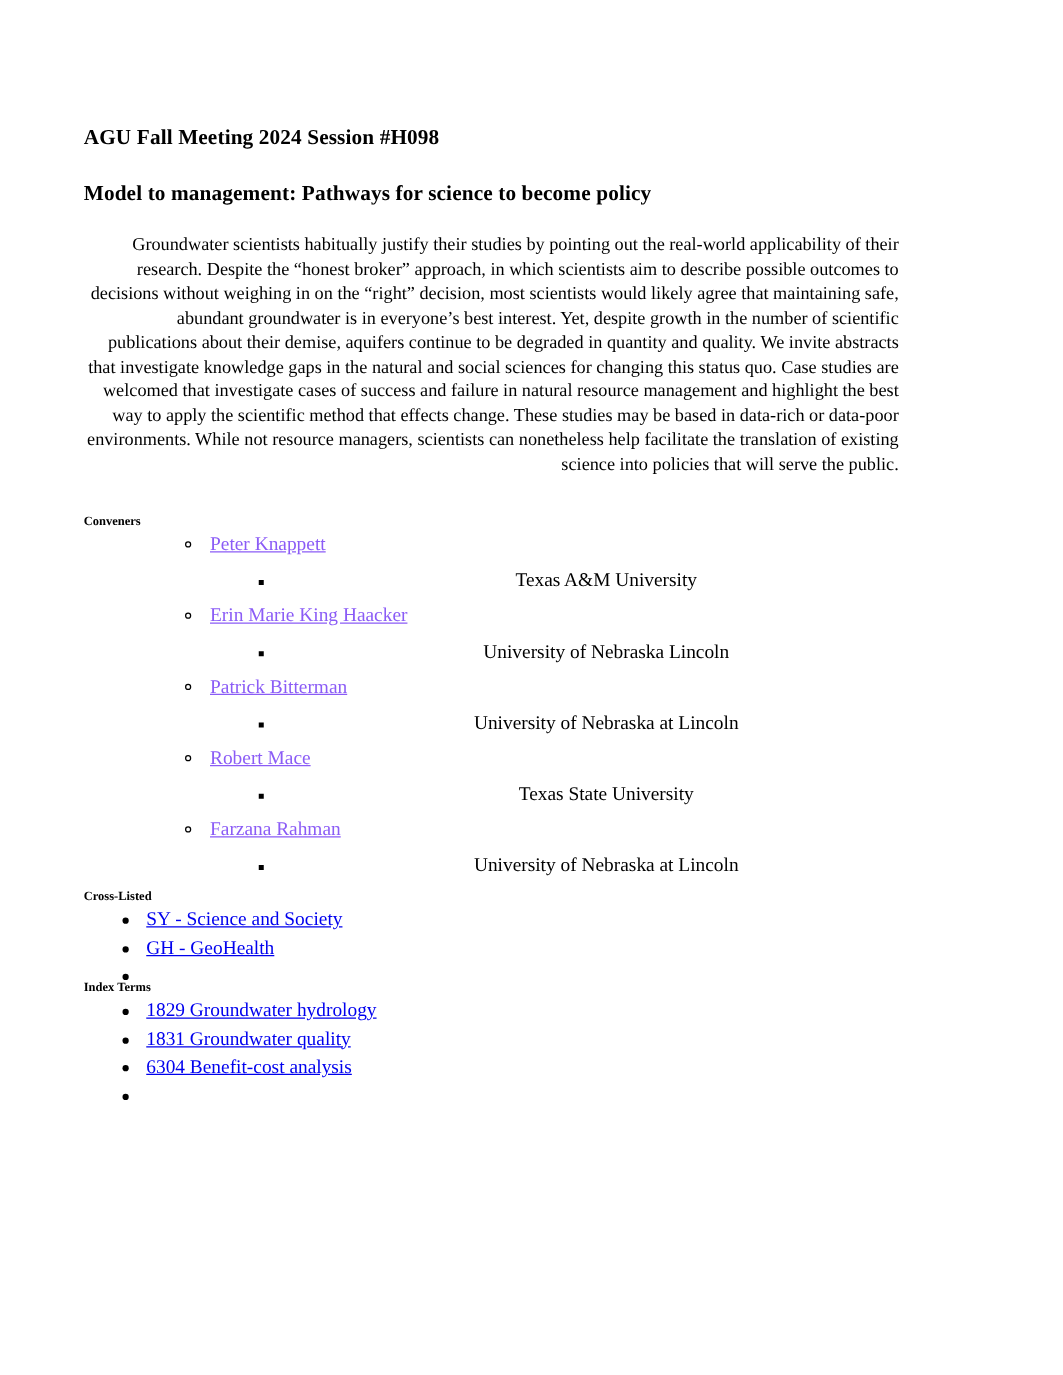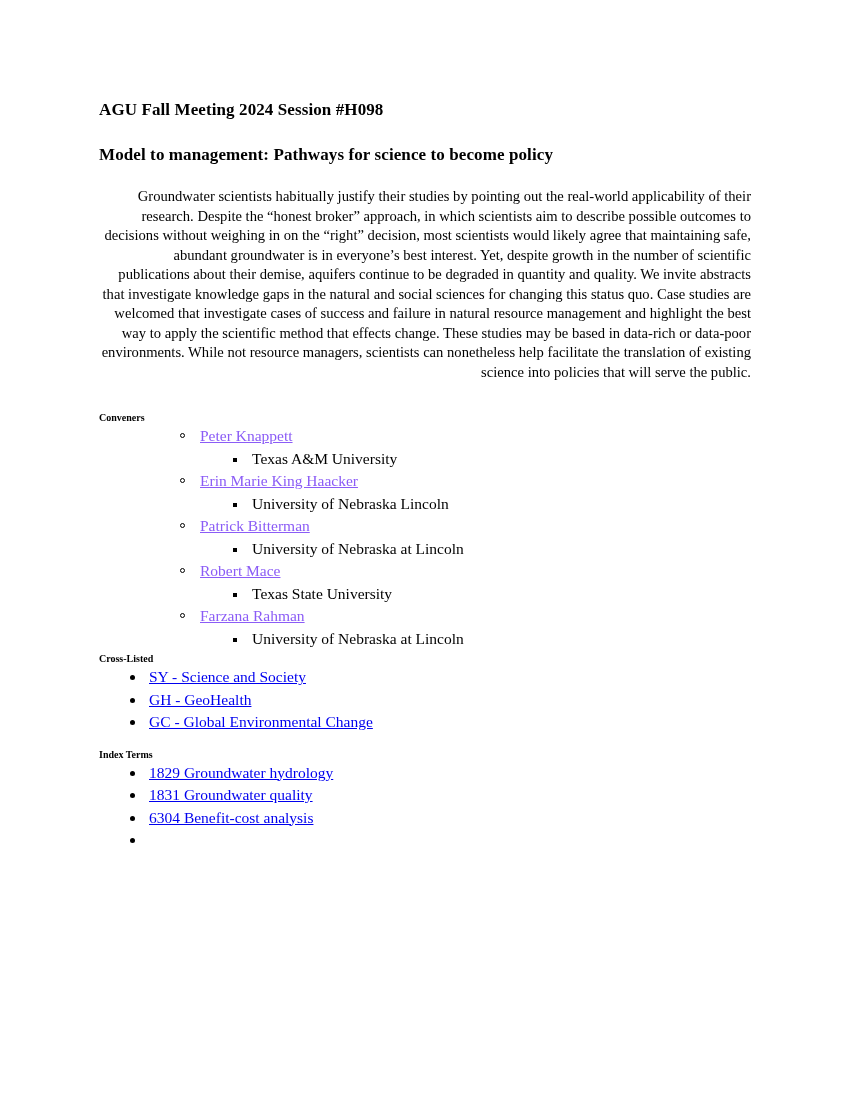--- a/index.html
+++ b/index.html
@@ -13,21 +13,21 @@
     font-family: "Liberation Serif", "DejaVu Serif", serif;
     color: #000000;
     -webkit-font-smoothing: antialiased;
   }
   .page {
     position: relative;
     width: 850px;
     height: 1100px;
     background: #ffffff;
     box-sizing: border-box;
-    padding: 99px 100px 0 99px;
+    padding: 99px 100px 0 67px;
   }
   .doc-title {
     font-size: 17px;
     font-weight: bold;
     line-height: 21px;
     margin: 0 0 24px 0;
     letter-spacing: 0.1px;
   }
   .session-title {
     font-size: 17px;
@@ -79,21 +79,22 @@
     font-size: 15.5px;
     line-height: 22.5px;
     color: #8b5cf6;
     text-decoration: underline;
     cursor: pointer;
   }
   
   .affil-list > li {
     position: relative;
     padding-left: 52px;
-    margin: 0;
+    margin: 6px;
+    text-align: center;
   }
   .affil-list > li > .marker-square {
     position: absolute;
     left: 33px;
     top: 10px;
     width: 4px;
     height: 4px;
     background: #000;
   }
   .affil-text {
@@ -198,21 +199,20 @@
     <li>
       <span class="marker-dot"></span>
       <a class="list-link">SY - Science and Society</a>
     </li>
     <li>
       <span class="marker-dot"></span>
       <a class="list-link">GH - GeoHealth</a>
     </li>
     <li>
       <span class="marker-dot"></span>
-      <a class="list-link">GC - Global Environmental Change</a>
     </li>
   </ul>
 
   <div class="section-label indexterms-label">Index Terms</div>
 
   <ul class="link-list">
     <li>
       <span class="marker-dot"></span>
       <a class="list-link">1829 Groundwater hydrology</a>
     </li>

